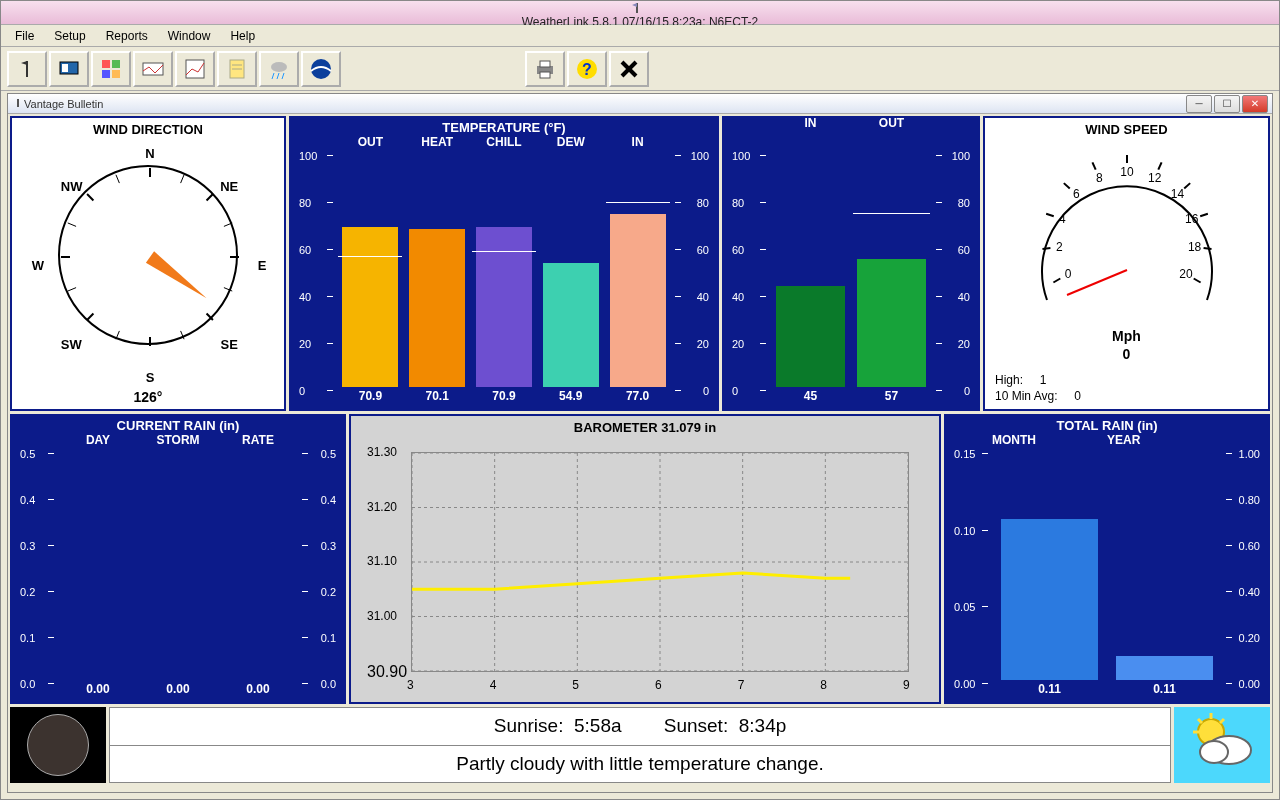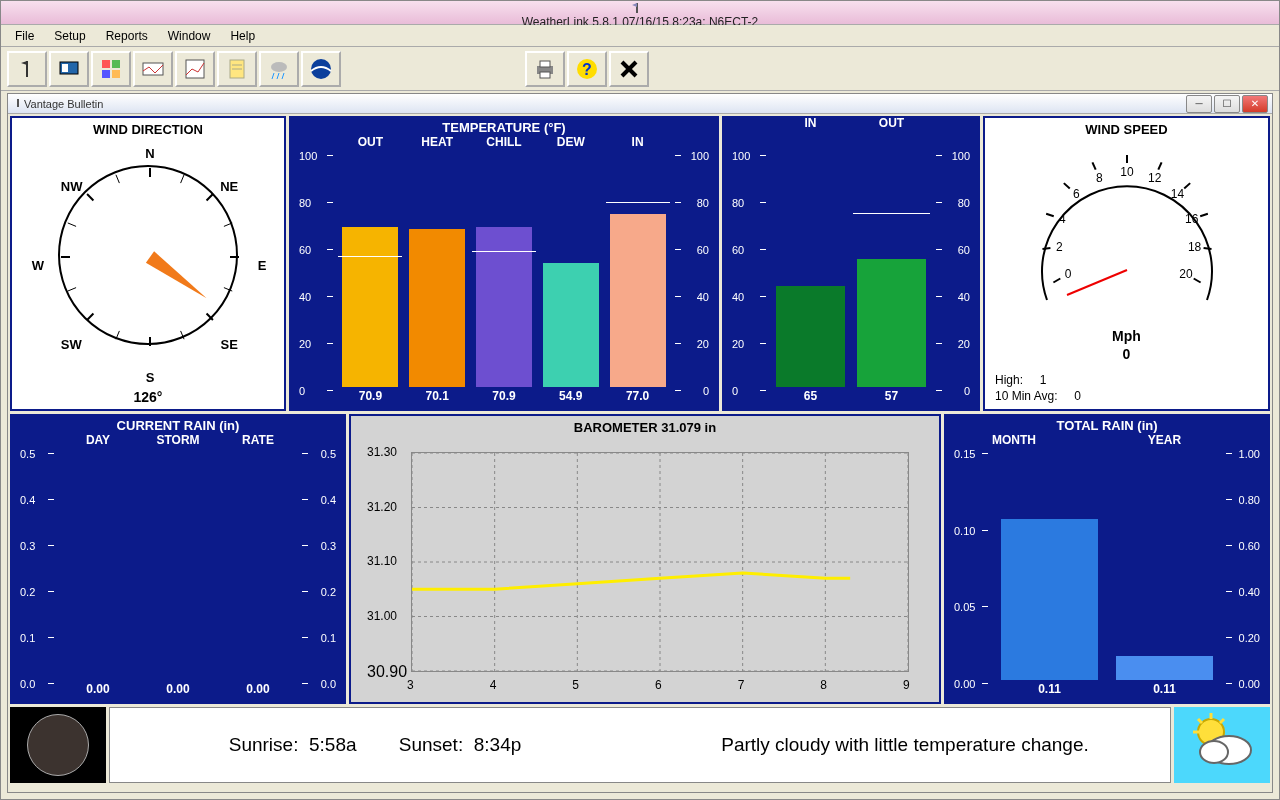--- a/index.html
+++ b/index.html
@@ -150,21 +150,21 @@
     width:200px;height:200px;
   }
   
   .baro-panel { background:#d3d3d3; color:#000; border:2px solid #0c1b8a;}
   .baro-plot { position:absolute; left:60px; right:30px; top:36px; bottom:30px; border:1px solid #888;}
   
   .moon-box{ width:96px; background:#000;display:flex;align-items:center;justify-content:center;}
   .moon{ width:62px;height:62px;border-radius:50%;background:#3c332f;border:1px solid #aaa;}
   .forecast-text{
     flex:1;background:#fff;border:1px solid #888;color:#000;
-    font-size:19px;display:flex;flex-direction:row;
+    font-size:19px;display:flex;flex-direction:column;
   }
   .forecast-text div{flex:1;display:flex;align-items:center;justify-content:center;}
   .forecast-text hr{border:none;border-top:1px solid #888;}
   .weather-icon-box{width:96px;background:#4cd8fc;display:flex;align-items:center;justify-content:center;font-size:46px;}
   .stat-row{position:absolute;bottom:6px;left:10px;font-size:12px;}
   .marker-line{position:absolute;height:1px;background:#fff;}
 </style>
 </head>
 <body>
 
@@ -415,21 +415,21 @@
               <div style="position: absolute; bottom: 80%; left: 0px; width: 6px; height: 1px; background: rgb(255, 255, 255);"></div>
               <div class="tick" style="bottom: calc(100% - 6px); right: 6px; text-align: right;">100</div>
               <div style="position: absolute; bottom: 100%; left: 0px; width: 6px; height: 1px; background: rgb(255, 255, 255);"></div>
             </div>
           <div class="barzone" id="hum-bars">
               <div class="bar" style="left: 4%; width: 42%; height: 45%; background: rgb(10, 122, 42);"></div>
               <div class="bar" style="left: 54%; width: 42%; height: 57%; background: rgb(23, 163, 58);"></div>
               <div class="marker-line" style="left: 51%; width: 48%; bottom: 77%; position: absolute; height: 1px; background: rgb(255, 255, 255);"></div>
             </div>
           <div id="hum-vals" style="position:absolute;bottom:4px;left:48px;right:48px;">
-              <div class="bar-val" style="position: absolute; left: 0%; width: 50%; text-align: center; font-size: 12px; font-weight: bold; color: rgb(255, 255, 255);">65</div>
+              <div class="bar-val" style="position: absolute; left: 0%; width: 50%; text-align: center; font-size: 12px; font-weight: bold; color: rgb(255, 255, 255);">45</div>
               <div class="bar-val" style="position: absolute; left: 50%; width: 50%; text-align: center; font-size: 12px; font-weight: bold; color: rgb(255, 255, 255);">57</div>
             </div>
         </div>
 
         <div class="panel panel-white" style="flex:1;">
           <div class="panel-title">WIND SPEED</div>
           <div class="gauge">
             <svg width="200" height="200">
               <path d="M 20 160 A 85 85 0 1 1 180 160" fill="none" stroke="#000" stroke-width="2"></path>
               <g id="speed-ticks">
@@ -555,21 +555,21 @@
             <div style="position: absolute; left: 304px; bottom: 10px; font-size: 12px;">6</div>
             <div style="position: absolute; left: 386.667px; bottom: 10px; font-size: 12px;">7</div>
             <div style="position: absolute; left: 469.333px; bottom: 10px; font-size: 12px;">8</div>
             <div style="position: absolute; left: 552px; bottom: 10px; font-size: 12px;">9</div>
           </div>
 
         <div class="panel" style="width:326px;">
           <div class="panel-title">TOTAL RAIN  (in)</div>
           <div class="sub-labels" style="padding:0 48px;" id="train-labels">
               <div style="flex: 1 1 0%; text-align: left;">MONTH</div>
-              <div style="flex: 1 1 0%; text-align: center;">YEAR</div>
+              <div style="flex: 1 1 0%; text-align: left;">YEAR</div>
             </div>
           <div class="axis left" id="train-axis-l">
               <div class="tick" style="bottom: calc(0% - 6px); left: 6px;">0.00</div>
               <div style="position: absolute; bottom: 0%; right: 0px; width: 6px; height: 1px; background: rgb(255, 255, 255);"></div>
               <div class="tick" style="bottom: calc(33.3333% - 6px); left: 6px;">0.05</div>
               <div style="position: absolute; bottom: 33.3333%; right: 0px; width: 6px; height: 1px; background: rgb(255, 255, 255);"></div>
               <div class="tick" style="bottom: calc(66.6667% - 6px); left: 6px;">0.10</div>
               <div style="position: absolute; bottom: 66.6667%; right: 0px; width: 6px; height: 1px; background: rgb(255, 255, 255);"></div>
               <div class="tick" style="bottom: calc(100% - 6px); left: 6px;">0.15</div>
               <div style="position: absolute; bottom: 100%; right: 0px; width: 6px; height: 1px; background: rgb(255, 255, 255);"></div>

